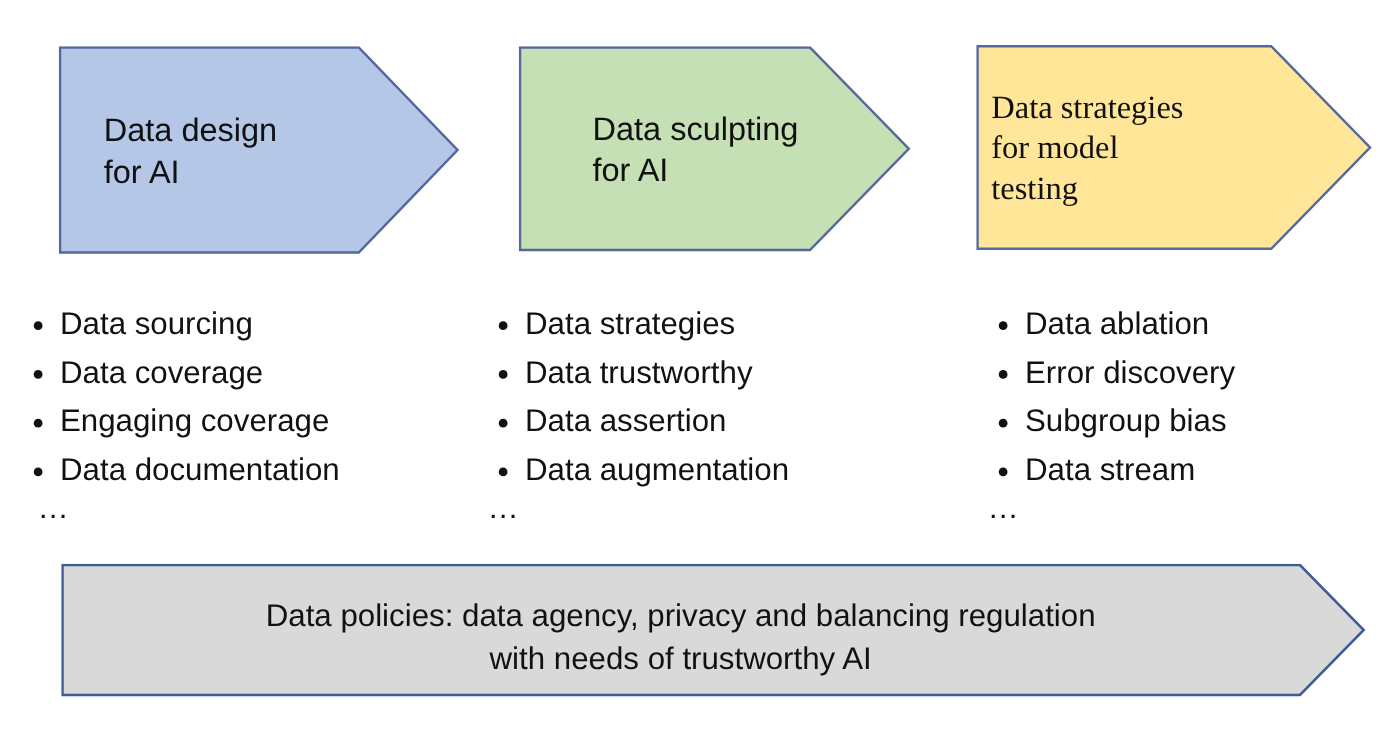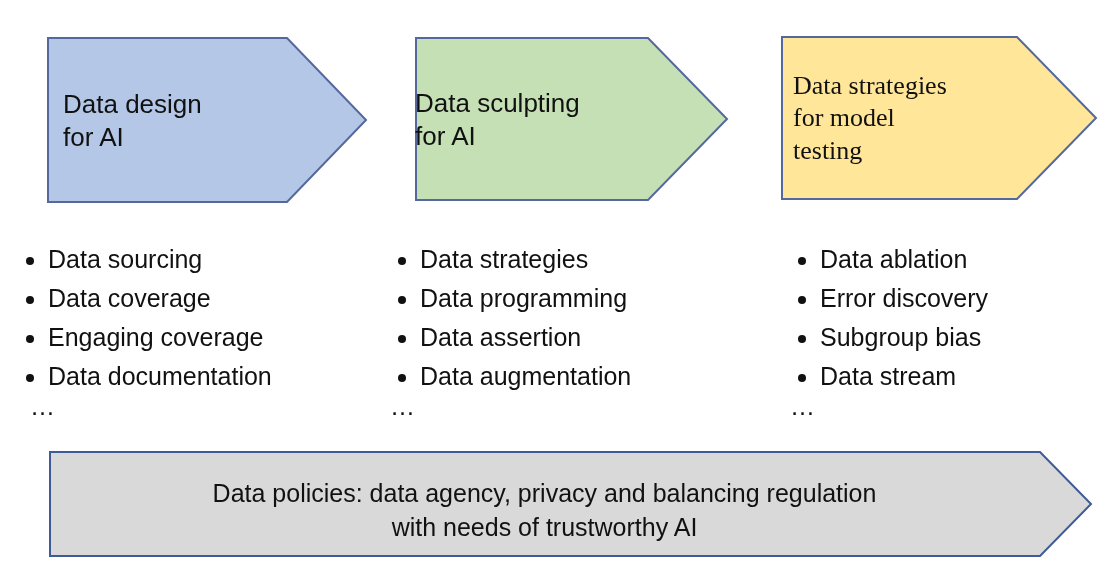--- a/index.html
+++ b/index.html
@@ -84,29 +84,29 @@
 </style>
 </head>
 <body>
 
 <div class="canvas">
 
   <div class="stage-arrow" style="left:47px; top:37px; width:321px; height:167px;">
     <svg width="321" height="167" viewBox="0 0 321 167">
       <polygon points="1,1 240,1 319,83 240,165 1,165" stroke-width="2" fill="#b4c7e7" stroke="#54689e"></polygon>
     </svg>
-    <div class="stage-label" style="padding-left:16px;">Data design
+    <div class="stage-label" style="padding-left:16px;margin-left:20px;">Data design
 for AI</div>
   </div>
 
   <div class="stage-arrow" style="left:415px; top:37px; width:314px; height:165px;">
     <svg width="314" height="165" viewBox="0 0 314 165">
       <polygon points="1,1 233,1 312,82 233,163 1,163" stroke-width="2" fill="#c5e0b4" stroke="#54689e"></polygon>
     </svg>
-    <div class="stage-label" style="">Data sculpting
+    <div class="stage-label" style="padding-left:14px;margin-left:45px;">Data sculpting
 for AI</div>
   </div>
 
   <div class="stage-arrow" style="left:781px; top:36px; width:317px; height:165px;">
     <svg width="317" height="165" viewBox="0 0 317 165">
       <polygon points="1,1 236,1 315,82 236,163 1,163" stroke-width="2" fill="#ffe699" stroke="#54689e"></polygon>
     </svg>
     <div class="stage-label" style="padding-left:12px;font-family:Liberation Serif, serif;">Data strategies
 for model
 testing</div>
@@ -115,21 +115,21 @@
   <ul class="bullet-list" style="left:24px; top:240px;">
     <li>Data sourcing</li>
     <li>Data coverage</li>
     <li>Engaging coverage</li>
     <li>Data documentation</li>
   </ul>
   <div class="more-ellipsis" style="left:30px; top:392px;">…</div>
 
   <ul class="bullet-list" style="left:396px; top:240px;">
     <li>Data strategies</li>
-    <li>Data programming</li>
+    <li>Data trustworthy</li>
     <li>Data assertion</li>
     <li>Data augmentation</li>
   </ul>
   <div class="more-ellipsis" style="left:390px; top:392px;">…</div>
 
   <ul class="bullet-list" style="left:796px; top:240px;">
     <li>Data ablation</li>
     <li>Error discovery</li>
     <li>Subgroup bias</li>
     <li>Data stream</li>

